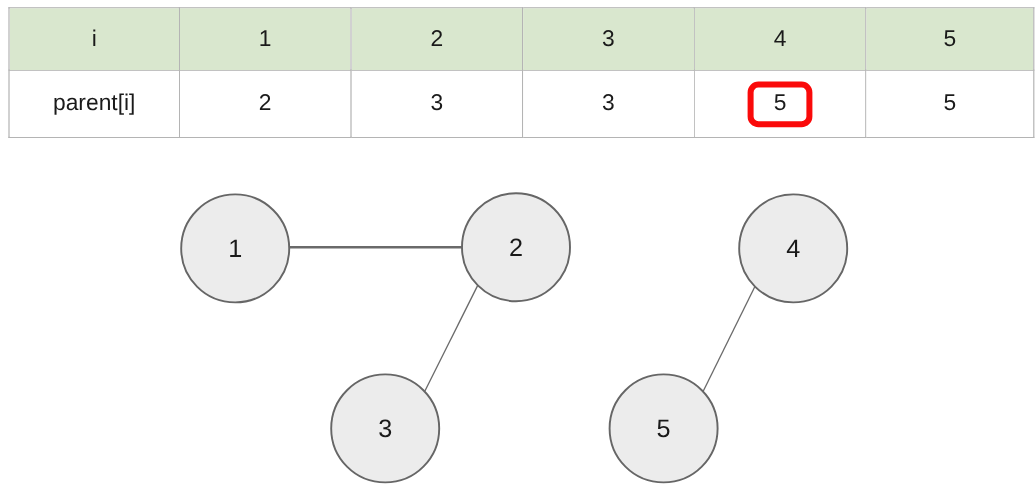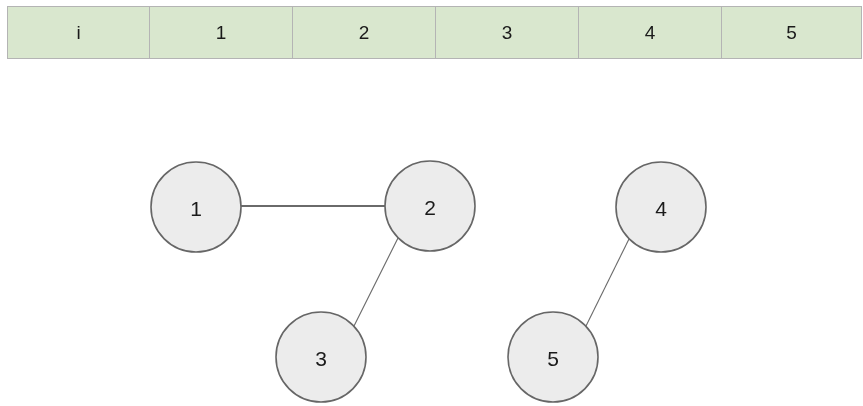--- a/index.html
+++ b/index.html
@@ -108,20 +108,40 @@
       <td class="col-idx">
         <span class="cell-text">3</span>
       </td>
       <td class="col-idx">
         <span class="cell-text">4</span>
       </td>
       <td class="col-last">
         <span class="cell-text">5</span>
       </td>
     </tr>
+    <tr class="value-row">
+      <td class="col-label">
+        <span class="cell-text">parent[i]</span>
+      </td>
+      <td class="col-idx">
+        <span class="cell-text">2</span>
+      </td>
+      <td class="col-idx">
+        <span class="cell-text">3</span>
+      </td>
+      <td class="col-idx">
+        <span class="cell-text">3</span>
+      </td>
+      <td class="col-idx highlighted">
+        <span class="cell-text">5</span>
+      </td>
+      <td class="col-last">
+        <span class="cell-text">5</span>
+      </td>
+    </tr>
   </tbody>
 </table>
 
 <div id="graph">
   <svg width="863" height="288" viewBox="0 0 863 288" xmlns="http://www.w3.org/2000/svg">
     <g id="edges-group">
         <line x1="241" y1="88" x2="385" y2="88" class="edge-line" stroke="#6a6a6a" stroke-width="2.2"></line>
         <line x1="398" y1="120" x2="354" y2="208" class="edge-line" stroke="#6a6a6a" stroke-width="1.1"></line>
         <line x1="629" y1="121" x2="586" y2="208" class="edge-line" stroke="#6a6a6a" stroke-width="1.1"></line>
       </g>

